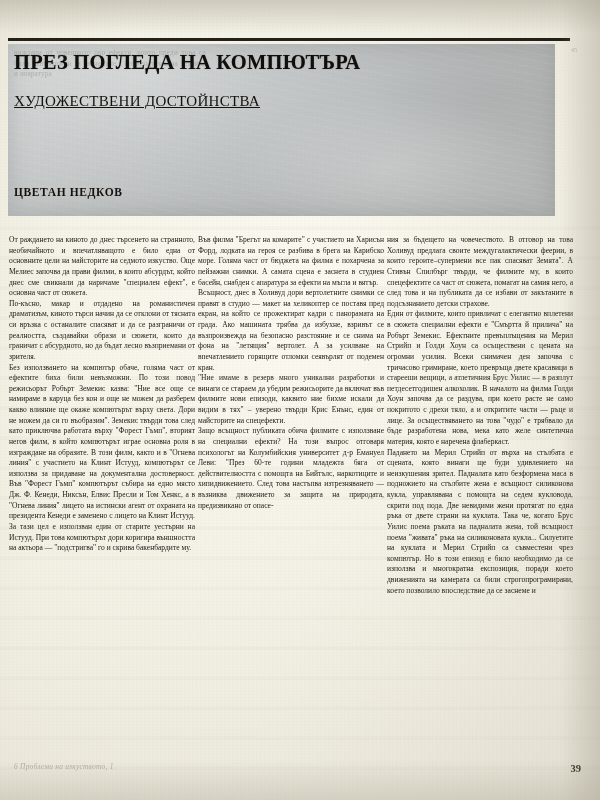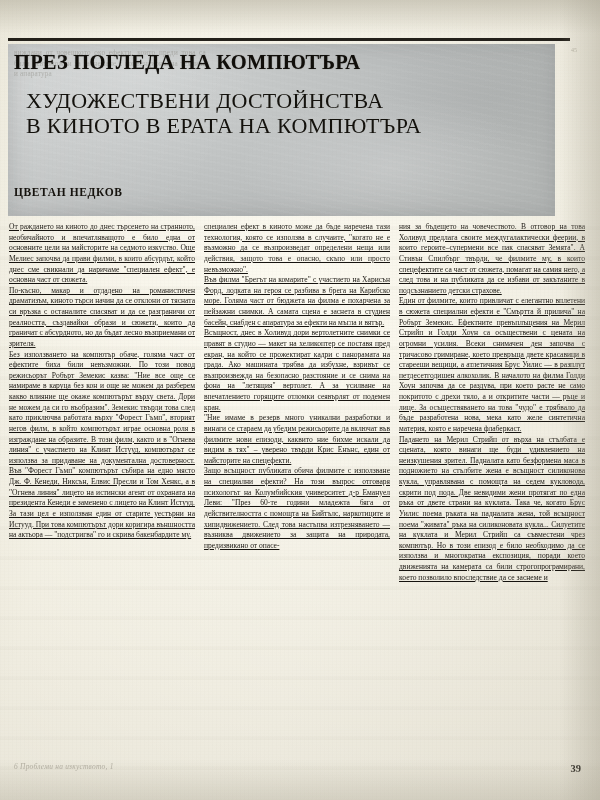--- a/index.html
+++ b/index.html
@@ -112,49 +112,49 @@
   .kicker {
     font-weight: bold;
     font-size: 20.5px;
     line-height: 25px;
     letter-spacing: 0.2px;
     color: #100e0a;
     margin: 0 0 14px 0;
     text-shadow: 0 0 1px rgba(20,18,14,0.4);
   }
   .headline {
-    font-size: 22px;
+    font-size: 15px;
     line-height: 24.5px;
     letter-spacing: 0.3px;
     color: #13110c;
-    margin: 12px;
+    margin: 0;
     font-weight: normal;
+    text-decoration: underline;
   }
   .headline-line { display: block; white-space: nowrap; }
   .byline {
     position: absolute;
     left: 14px;
     top: 186px;
     font-weight: bold;
     font-size: 11.5px;
     letter-spacing: 0.6px;
     color: #15120d;
     font-family: Liberation Serif, serif;
   }
 
   
   .columns {
     position: absolute;
     left: 9px;
-    top: 222px;
+    top: 235px;
     width: 578px;
     height: 530px;
     display: flex;
-    gap: 9px;
-    text-decoration: underline;
+    gap: 3px;
   }
   .col {
     width: 186px;
     font-size: 7.55px;
     line-height: 10.62px;
     text-align: justify;
     text-justify: inter-word;
     color: #1a1712;
     hyphens: auto;
     overflow: hidden;
@@ -217,34 +217,32 @@
   <div class="rule-top"></div>
 
   <div class="ghost-text">виждани от човешкото око ефекти, които преди това са били невъзможни за заснемане с конвенционална техника и апаратура</div>
 
   <div class="corner-mark">45</div>
 
   <div class="masthead">
     <h1 class="kicker">ПРЕЗ ПОГЛЕДА НА КОМПЮТЪРА</h1>
     <h2 class="headline">
       <span class="headline-line">ХУДОЖЕСТВЕНИ ДОСТОЙНСТВА</span>
-      <span class="headline-line">В КИНОТО В ЕРАТА НА КОМПЮТЪРА</span>
     </h2>
   </div>
 
   <div class="byline">ЦВЕТАН НЕДКОВ</div>
 
   <div class="columns">
     <div class="col">
       <p>От раждането на киното до днес търсенето на странното, необичайното и впечатляващото е било една от основните цели на майсторите на седмото изкуство. Още Мелиес започва да прави филми, в които абсурдът, който днес сме свикнали да наричаме "специален ефект", е основна част от сюжета.</p>
       <p>По-късно, макар и отдадено на романистичен драматизъм, киното търси начин да се отклони от тясната си връзка с останалите спасяват и да се разграничи от реалността, създавайки образи и сюжети, които да граничат с абсурдното, но да бъдат лесно възприемани от зрителя.</p>
       <p>Без използването на компютър обаче, голяма част от ефектите биха били невъзможни. По този повод режисьорът Робърт Земекис казва: "Ние все още се намираме в каруца без кон и още не можем да разберем какво влияние ще окаже компютърът върху света. Дори не можем да си го въобразим". Земекис твърди това след като приключва работата върху "Форест Гъмп", вторият негов филм, в който компютърът играе основна роля в изграждане на образите. В този филм, както и в "Огнева линия" с участието на Клинт Истууд, компютърът се използва за придаване на документална достоверност. Във "Форест Гъмп" компютърът събира на едно място Дж. Ф. Кенеди, Никсън, Елвис Пресли и Том Хенкс, а в "Огнева линия" лицето на истински агент от охраната на президента Кенеди е заменено с лицето на Клинт Истууд. За тази цел е използван един от старите уестърни на Истууд. При това компютърът дори коригира външността на актьора — "подстригва" го и скрива бакенбардите му.</p>
     </div>
     <div class="col">
-      <p>специален ефект в киното може да бъде наречена тази технология, която се използва в случаите, "когато не е възможно да се възпроизведат определени неща или действия, защото това е опасно, скъпо или просто невъзможно".</p>
       <p>Във филма "Брегът на комарите" с участието на Харисън Форд, лодката на героя се разбива в брега на Карибско море. Голяма част от бюджета на филма е похарчена за пейзажни снимки. А самата сцена е заснета в студиен басейн, снабден с апаратура за ефекти на мъгла и вятър.</p>
       <p>Всъщност, днес в Холивуд дори вертолетните снимки се правят в студио — макет на хеликоптер се поставя пред екран, на който се прожектират кадри с панорамата на града. Ако машината трябва да избухне, взривът се възпроизвежда на безопасно разстояние и се снима на фона на "летящия" вертолет. А за усилване на впечатлението горящите отломки сеявърлят от подемен кран.</p>
       <p>"Ние имаме в резерв много уникални разработки и винаги се стараем да убедим режисьорите да включат във филмите нови епизоди, каквито ние бихме искали да видим в тях" – уверено твърди Крис Енънс, един от майсторите на спецефекти.</p>
       <p>Защо всъщност публиката обича филмите с използване на специални ефекти? На този въпрос отговаря психологът на Колумбийския университет д-р Емануел Леви: "През 60-те години младежта бяга от действителността с помощта на Бийтълс, наркотиците и хипидвижението. След това настъпва изтрезняването — възниква движението за защита на природата, предизвикано от опасе-</p>
     </div>
     <div class="col">
       <p>ния за бъдещето на човечеството. В отговор на това Холивуд предлага своите междугалактически феерии, в които героите–супермени все пак спасяват Земята". А Стивън Спилбърг твърди, че филмите му, в които спецефектите са част от сюжета, помагат на самия него, а след това и на публиката да се избави от закътаните в подсъзнанието детски страхове.</p>
       <p>Един от филмите, които привличат с елегантно вплетени в сюжета специални ефекти е "Смъртта й прилича" на Робърт Земекис. Ефектните превъплъщения на Мерил Стрийп и Голди Хоун са осъществени с цената на огромни усилия. Всеки снимачен ден започва с тричасово гримиране, което превръща двете красавици в старееши вещици, а атлетичния Брус Уилис — в разплут петдесетгодишен алкохолик. В началото на филма Голди Хоун започва да се раздува, при което расте не само покритото с дрехи тяло, а и откритите части — ръце и лице. За осъществяването на това "чудо" е трябвало да бъде разработена нова, мека като желе синтетична материя, която е наречена флаберкаст.</p>
       <p>Падането на Мерил Стрийп от върха на стълбата е сцената, която винаги ще буди удивлението на неизкушения зрител. Падналата като безформена маса в подножието на стълбите жена е всъщност силиконова кукла, управлявана с помощта на седем кукловода, скрити под пода. Две невидими жени протягат по една ръка от двете страни на куклата. Така че, когато Брус Уилис поема ръката на падналата жена, той всъщност поема "живата" ръка на силиконовата кукла... Силуетите на куклата и Мерил Стрийп са съвместени чрез компютър. Но в този епизод е било необходимо да се използва и многократна експозиция, поради което движенията на камерата са били строгопрограмирани, което позволило впоследствие да се заснеме и</p>
     </div>

